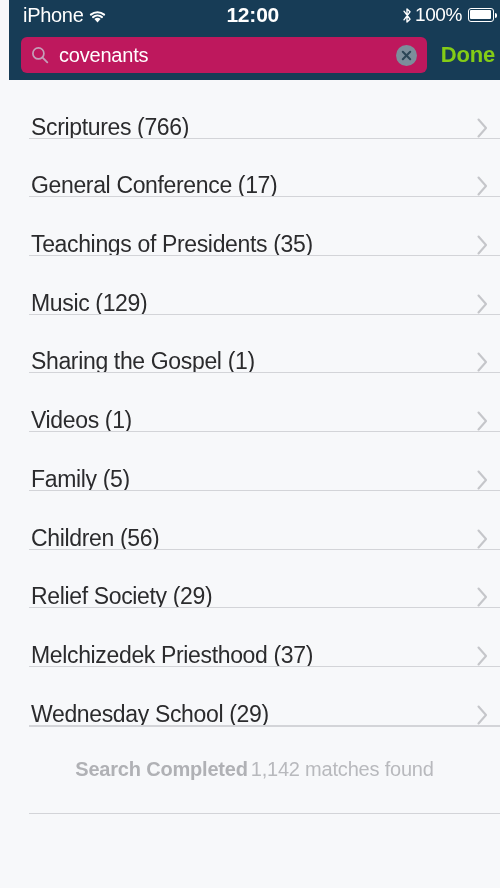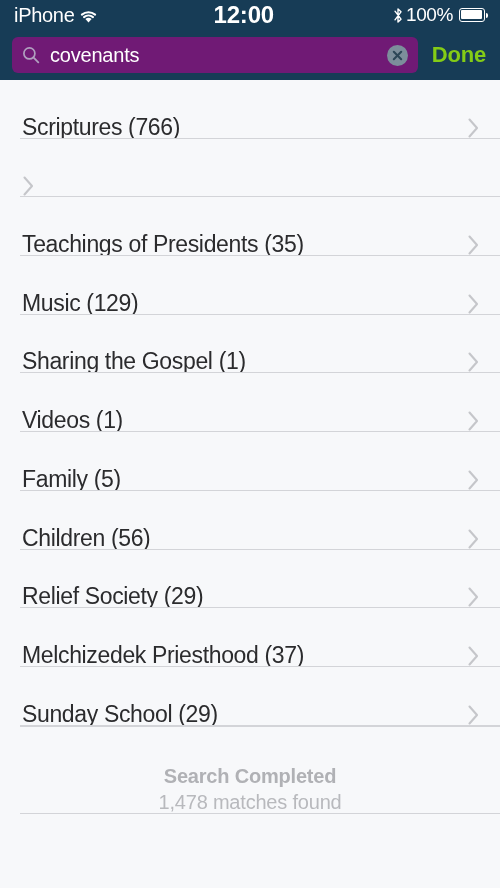--- a/index.html
+++ b/index.html
@@ -12,20 +12,21 @@
     background: #f7f8fa;
     font-family: "Liberation Sans", "DejaVu Sans", sans-serif;
     -webkit-font-smoothing: antialiased;
   }
 
   #app {
     position: relative;
     width: 500px;
     height: 888px;
     background: #f7f8fa;
+    padding-left: 9px;
   }
 
   
   .navbar {
     position: relative;
     width: 500px;
     height: 80px;
     background: #173c56;
     overflow: hidden;
   }
@@ -57,21 +58,21 @@
     display: inline-block;
     width: 19px;
     height: 15px;
     position: relative;
     top: 1px;
   }
 
   .sb-center {
     flex: 1 1 auto;
     text-align: center;
-    font-size: 24px;
+    font-size: 21px;
     font-weight: 700;
     letter-spacing: -0.2px;
     color: #ffffff;
     padding-right: 4px;
   }
 
   .sb-right {
     flex: 0 0 auto;
     display: flex;
     align-items: center;
@@ -129,21 +130,21 @@
     height: 50px;
     display: flex;
     align-items: center;
     padding: 0 12px 0 12px;
     gap: 10px;
   }
 
   .searchfield {
     flex: 1 1 auto;
     height: 36px;
-    background: #701a75;
+    background: #be185d;
     border-radius: 6px;
     display: flex;
     align-items: center;
     padding: 0 8px 0 10px;
     position: relative;
     cursor: text;
   }
 
   .mag-icon {
     flex: 0 0 auto;
@@ -228,23 +229,23 @@
     bottom: 0;
     height: 1px;
     background: #d3d4d8;
   }
 
   
   .footer {
     position: relative;
     height: 88px;
     display: flex;
-    flex-direction: column;
-    align-items: center;
-    justify-content: flex-end;
+    flex-direction: row;
+    align-items: center;
+    justify-content: center;
     background: #f7f8fa;
     gap: 3px;
   }
 
   .footer-title {
     font-size: 20px;
     font-weight: 700;
     color: #b0b1b5;
     letter-spacing: -0.2px;
     line-height: 1.15;
@@ -339,20 +340,21 @@
 
   <div class="list" id="result-list">
       <div class="row">
         <span class="row-label">Scriptures (766)</span>
         <span class="chevron"><svg viewBox="0 0 13 22" width="13" height="22" aria-hidden="true">
             <path d="M2.5 2.5 L10 11 L2.5 19.5" stroke="#c5c6ca" stroke-width="2.1" fill="none" stroke-linecap="round" stroke-linejoin="round"></path>
           </svg></span>
         <span class="sep"></span>
       </div>
       <div class="row">
+        <span class="row-label">General Conference (17)</span>
         <span class="chevron"><svg viewBox="0 0 13 22" width="13" height="22" aria-hidden="true">
             <path d="M2.5 2.5 L10 11 L2.5 19.5" stroke="#c5c6ca" stroke-width="2.1" fill="none" stroke-linecap="round" stroke-linejoin="round"></path>
           </svg></span>
         <span class="sep"></span>
       </div>
       <div class="row">
         <span class="row-label">Teachings of Presidents (35)</span>
         <span class="chevron"><svg viewBox="0 0 13 22" width="13" height="22" aria-hidden="true">
             <path d="M2.5 2.5 L10 11 L2.5 19.5" stroke="#c5c6ca" stroke-width="2.1" fill="none" stroke-linecap="round" stroke-linejoin="round"></path>
           </svg></span>
@@ -401,30 +403,30 @@
         <span class="sep"></span>
       </div>
       <div class="row">
         <span class="row-label">Melchizedek Priesthood (37)</span>
         <span class="chevron"><svg viewBox="0 0 13 22" width="13" height="22" aria-hidden="true">
             <path d="M2.5 2.5 L10 11 L2.5 19.5" stroke="#c5c6ca" stroke-width="2.1" fill="none" stroke-linecap="round" stroke-linejoin="round"></path>
           </svg></span>
         <span class="sep"></span>
       </div>
       <div class="row">
-        <span class="row-label">Sunday School (29)</span>
+        <span class="row-label">Wednesday School (29)</span>
         <span class="chevron"><svg viewBox="0 0 13 22" width="13" height="22" aria-hidden="true">
             <path d="M2.5 2.5 L10 11 L2.5 19.5" stroke="#c5c6ca" stroke-width="2.1" fill="none" stroke-linecap="round" stroke-linejoin="round"></path>
           </svg></span>
         <span class="sep"></span>
       </div>
     </div>
 
   <div class="footer">
     <div class="sep-top"></div>
     <div class="footer-title">Search Completed</div>
-    <div class="footer-sub">1,478 matches found</div>
+    <div class="footer-sub">1,142 matches found</div>
     <div class="sep-bot"></div>
   </div>
 
   <div class="tail"></div>
 
 </div>
 
 </body></html>

